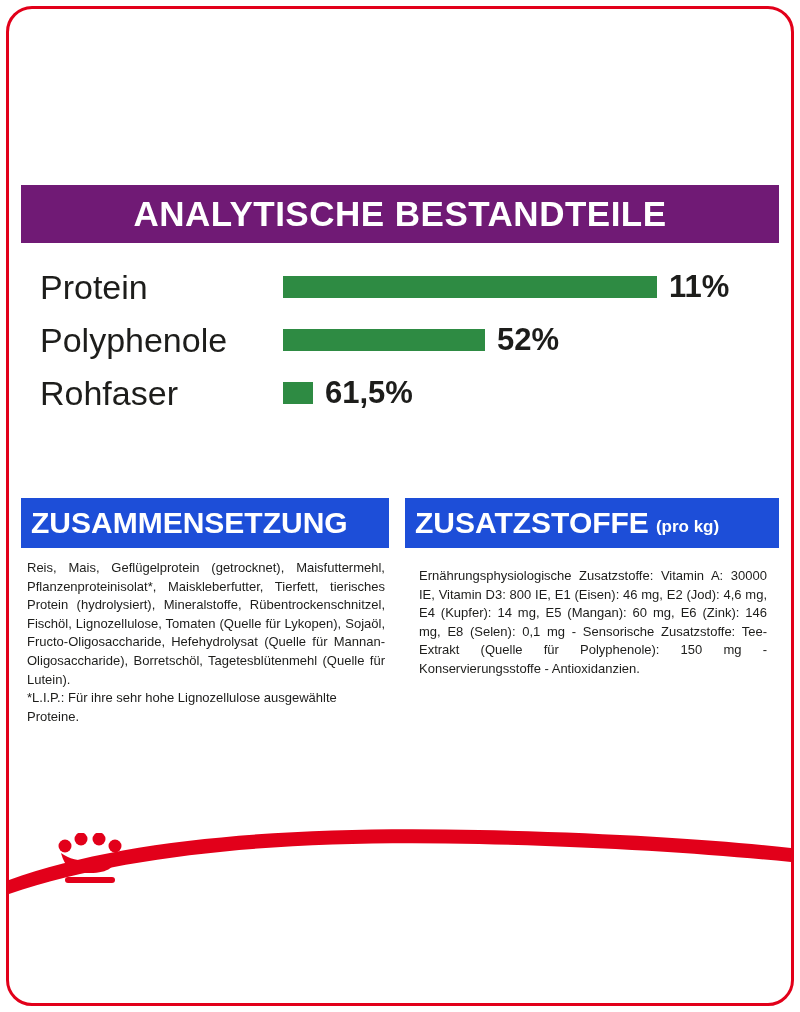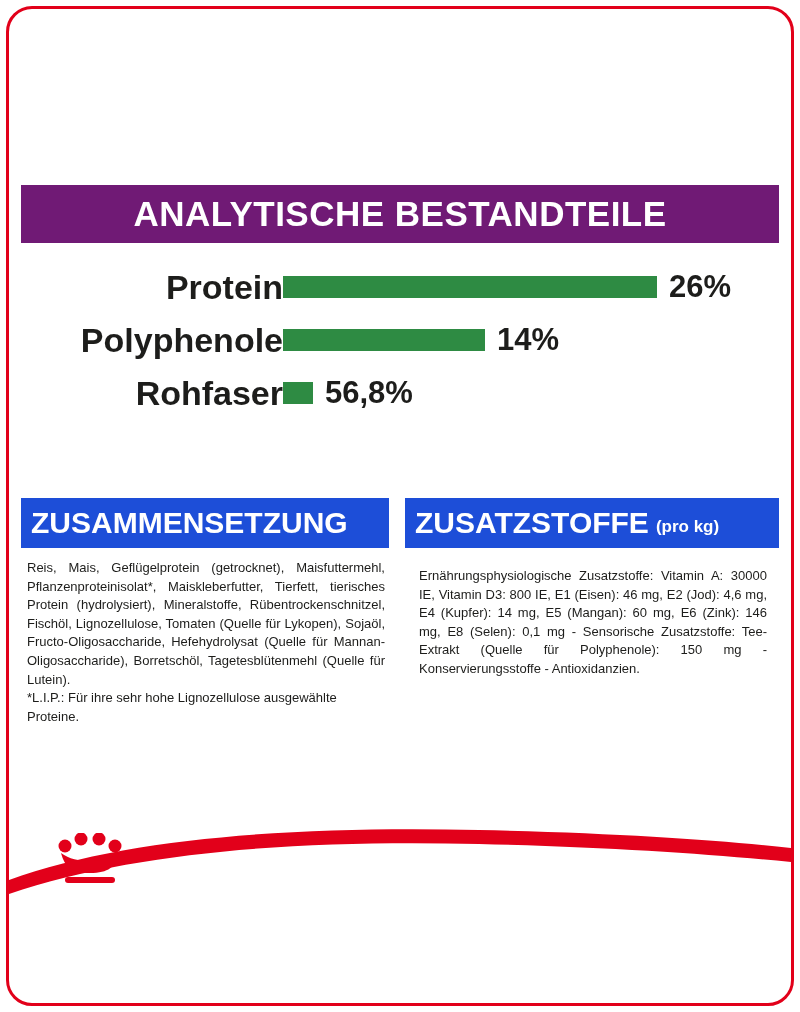--- a/index.html
+++ b/index.html
@@ -64,23 +64,23 @@
     width: 720px;
   }
   .analytic-row {
     display: flex;
     align-items: center;
     height: 50px;
     margin-bottom: 3px;
   }
   .analytic-label {
     width: 243px;
-    text-align: right;
+    text-align: left;
     font-size: 34px;
-    font-weight: bold;
+    font-weight: normal;
     color: #1d1d1b;
     box-sizing: border-box;
     white-space: nowrap;
   }
   .bar {
     height: 22px;
     background: #2e8b43;
   }
   .analytic-value {
     font-size: 31px;
@@ -160,33 +160,33 @@
 
   <div class="analytic-band">
     <span class="title">ANALYTISCHE BESTANDTEILE</span>
   </div>
 
   <div class="analytic-rows">
 
     <div class="analytic-row">
       <div class="analytic-label">Protein</div>
       <div class="bar" style="width:374px;"></div>
-      <div class="analytic-value">26%</div>
+      <div class="analytic-value">11%</div>
     </div>
 
     <div class="analytic-row">
       <div class="analytic-label">Polyphenole</div>
       <div class="bar" style="width:202px;"></div>
-      <div class="analytic-value">14%</div>
+      <div class="analytic-value">52%</div>
     </div>
 
     <div class="analytic-row">
       <div class="analytic-label">Rohfaser</div>
       <div class="bar" style="width:30px;"></div>
-      <div class="analytic-value">56,8%</div>
+      <div class="analytic-value">61,5%</div>
     </div>
 
   </div>
 
   <div class="panel panel-left">
     <div class="panel-head">
       <span class="head-title">ZUSAMMENSETZUNG</span>
     </div>
     <div class="panel-body last-left">
       <p style="margin:0 0 0 0;">Reis, Mais, Geflügelprotein (getrocknet), Maisfuttermehl, Pflanzenproteinisolat*, Maiskleberfutter, Tierfett, tierisches Protein (hydrolysiert), Mineralstoffe, Rübentrockenschnitzel, Fischöl, Lignozellulose, Tomaten (Quelle für Lykopen), Sojaöl, Fructo-Oligosaccharide, Hefehydrolysat (Quelle für Mannan-Oligosaccharide), Borretschöl, Tagetesblütenmehl (Quelle für Lutein).</p>

